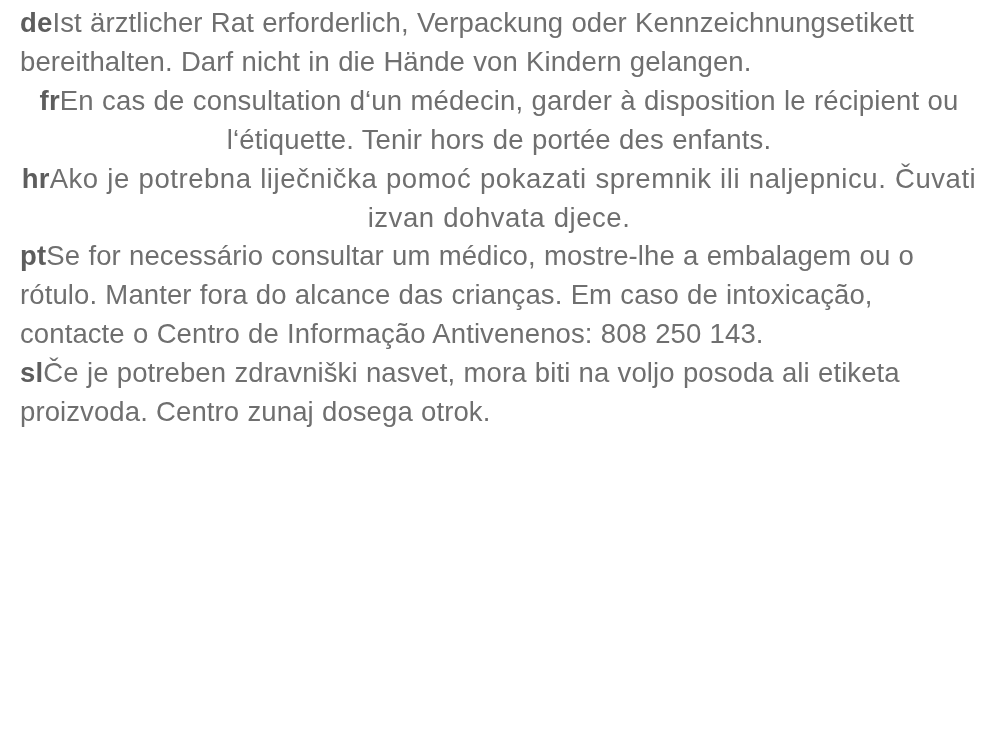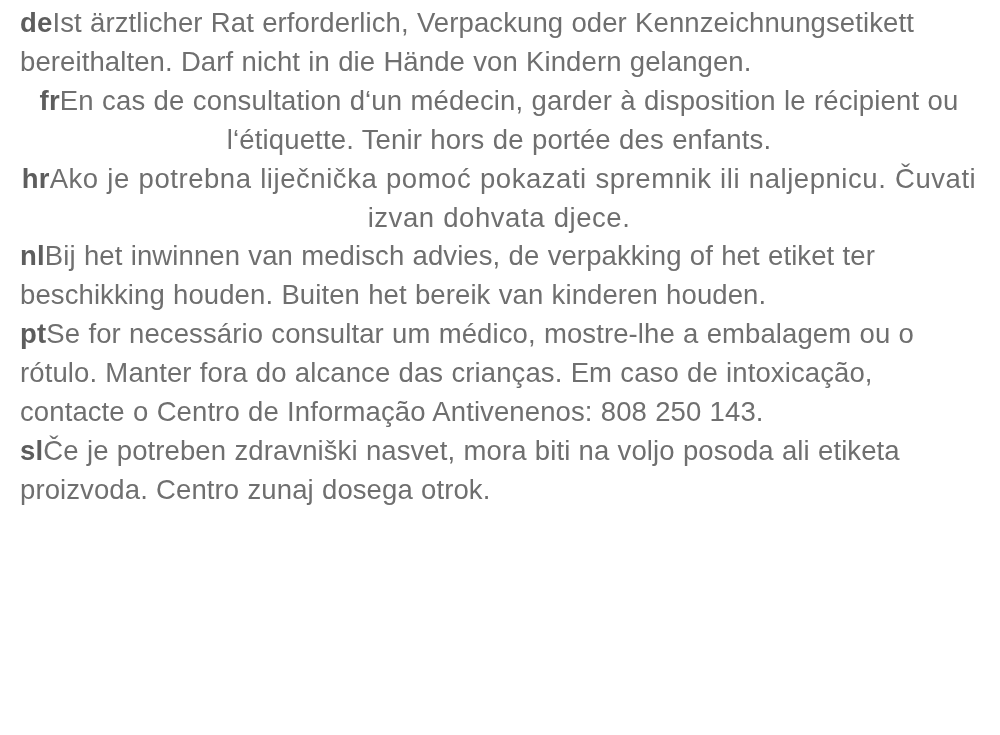--- a/index.html
+++ b/index.html
@@ -55,23 +55,20 @@
 
 
   <p class="entry e-fr">
     <span class="lang">fr</span><span class="text">En cas de consultation d‘un médecin, garder à disposition le récipient ou l‘étiquette. Tenir hors de portée des enfants.</span>
   </p>
 
   <p class="entry e-hr">
     <span class="lang">hr</span><span class="text">Ako je potrebna liječnička pomoć pokazati spremnik ili naljepnicu. Čuvati izvan dohvata djece.</span>
   </p>
 
-  <p class="entry e-nl">
-    <span class="lang">nl</span><span class="text">Bij het inwinnen van medisch advies, de verpakking of het etiket ter beschikking houden. Buiten het bereik van kinderen houden.</span>
-  </p>
 
   <p class="entry e-pt">
     <span class="lang">pt</span><span class="text">Se for necessário consultar um médico, mostre-lhe a embalagem ou o rótulo. Manter fora do alcance das crianças. Em caso de intoxicação, contacte o Centro de Informação Antivenenos: 808 250 143.</span>
   </p>
 
   <p class="entry e-sl">
     <span class="lang">sl</span><span class="text">Če je potreben zdravniški nasvet, mora biti na voljo posoda ali etiketa proizvoda. Centro zunaj dosega otrok.</span>
   </p>
 
 </div>

